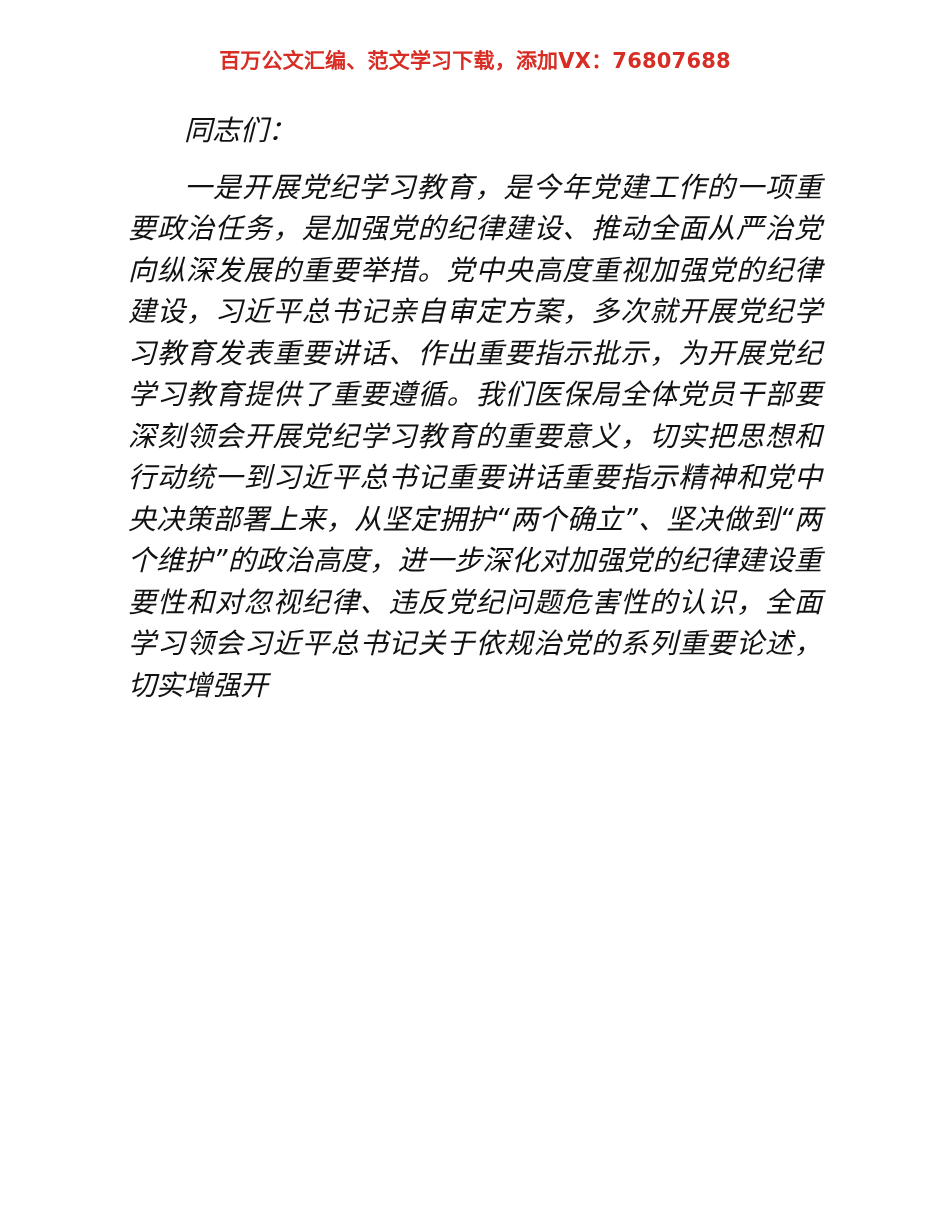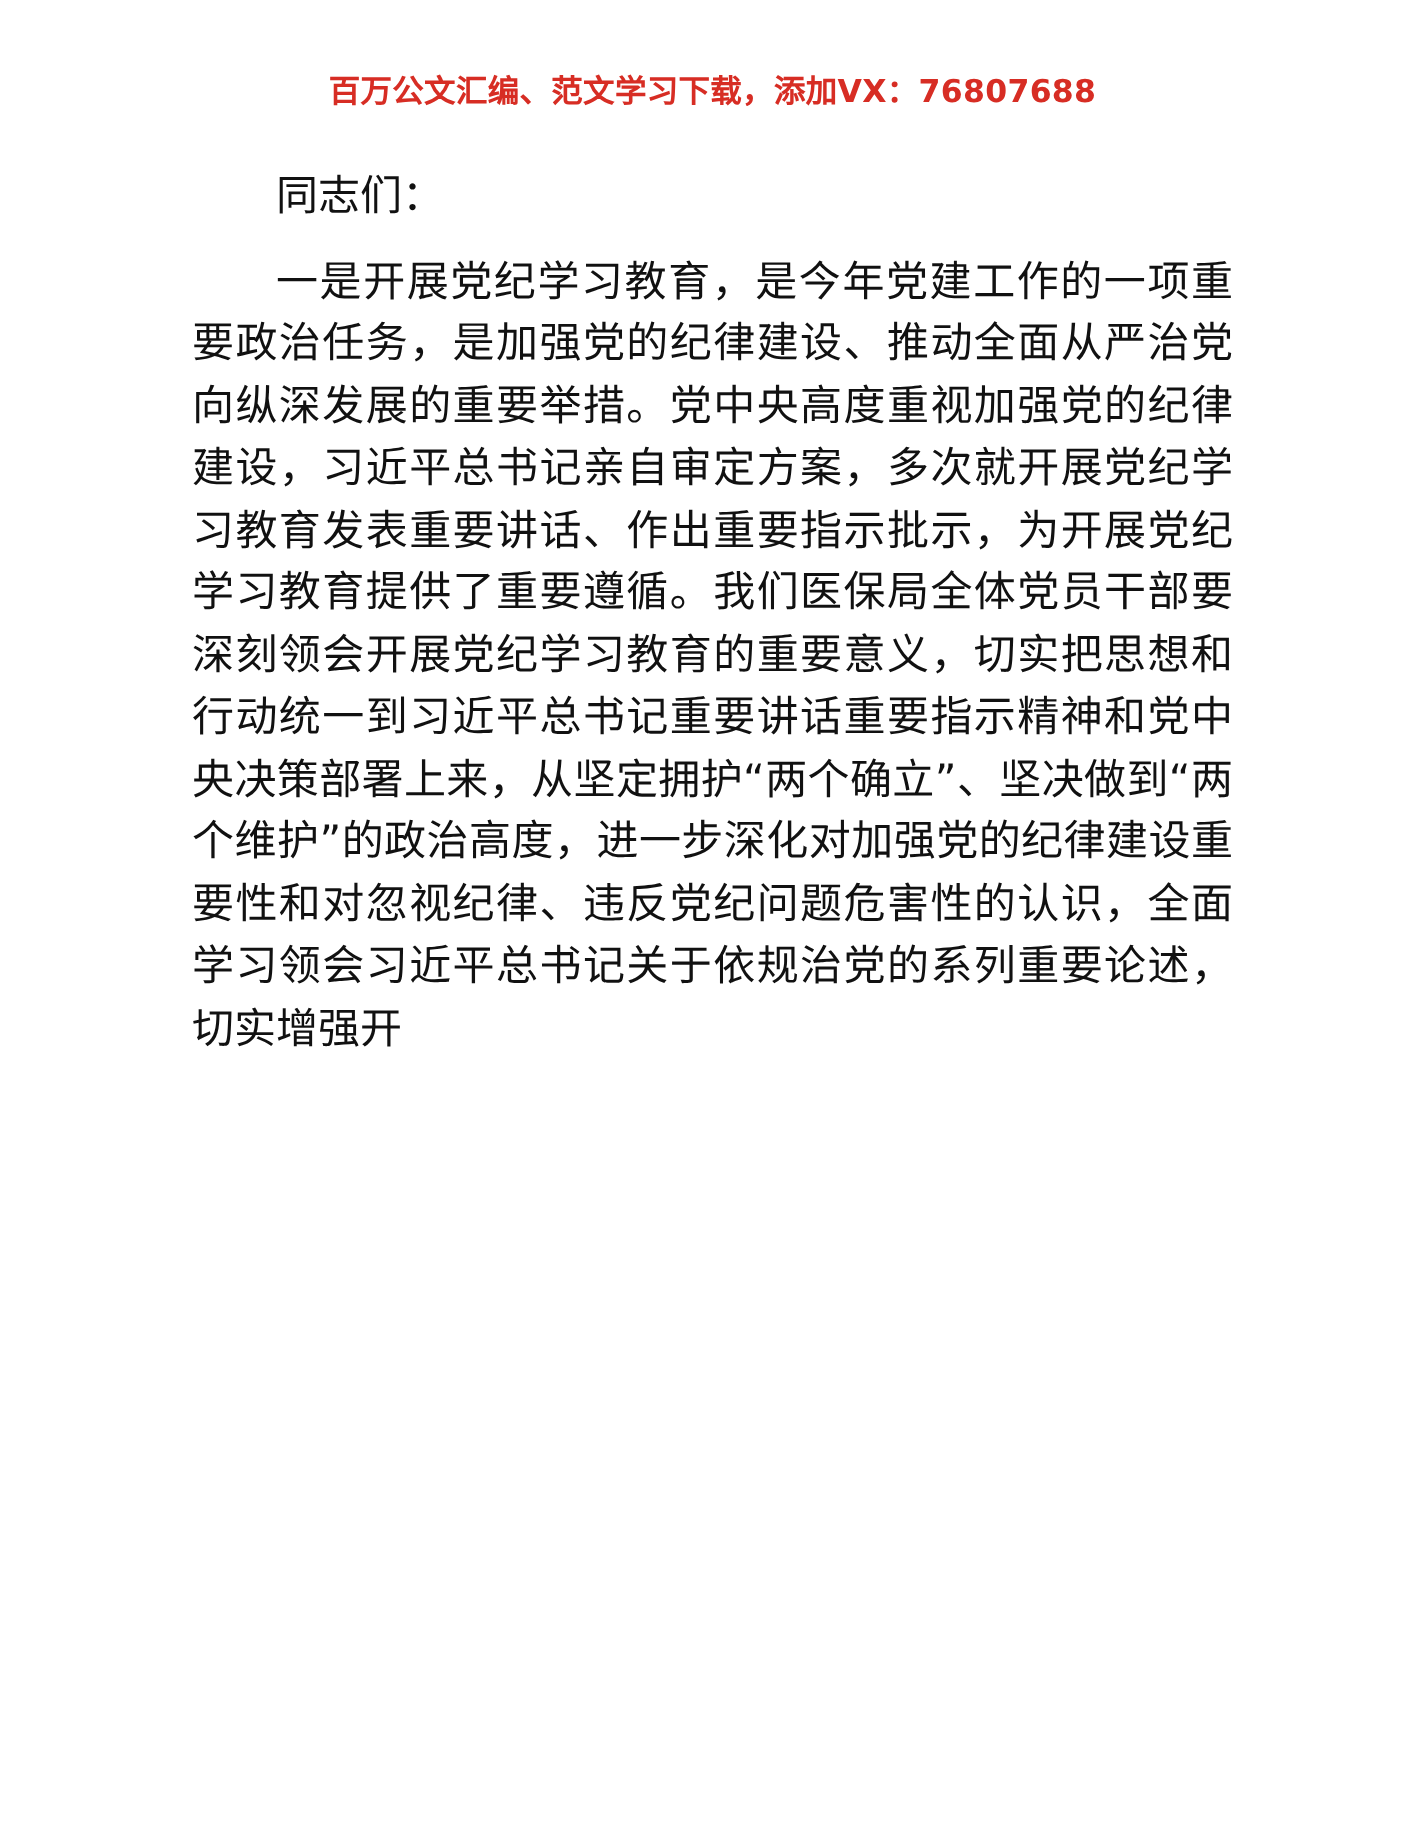--- a/index.html
+++ b/index.html
@@ -53,20 +53,21 @@
     color: #000000;
     text-align: center;
     line-height: 44px;
     letter-spacing: 0.4px;
     margin: 0 0 18px 0;
     font-family: "DejaVu Sans", "Liberation Sans", sans-serif;
   }
 
   .doc-body {
     margin: 0;
+    font-style: italic;
   }
 
   .para {
     font-size: 28px;
     line-height: 41.5px;
     color: #111111;
     text-align: justify;
     text-justify: inter-ideograph;
     margin: 0 0 15px 0;
     text-indent: 2em;

